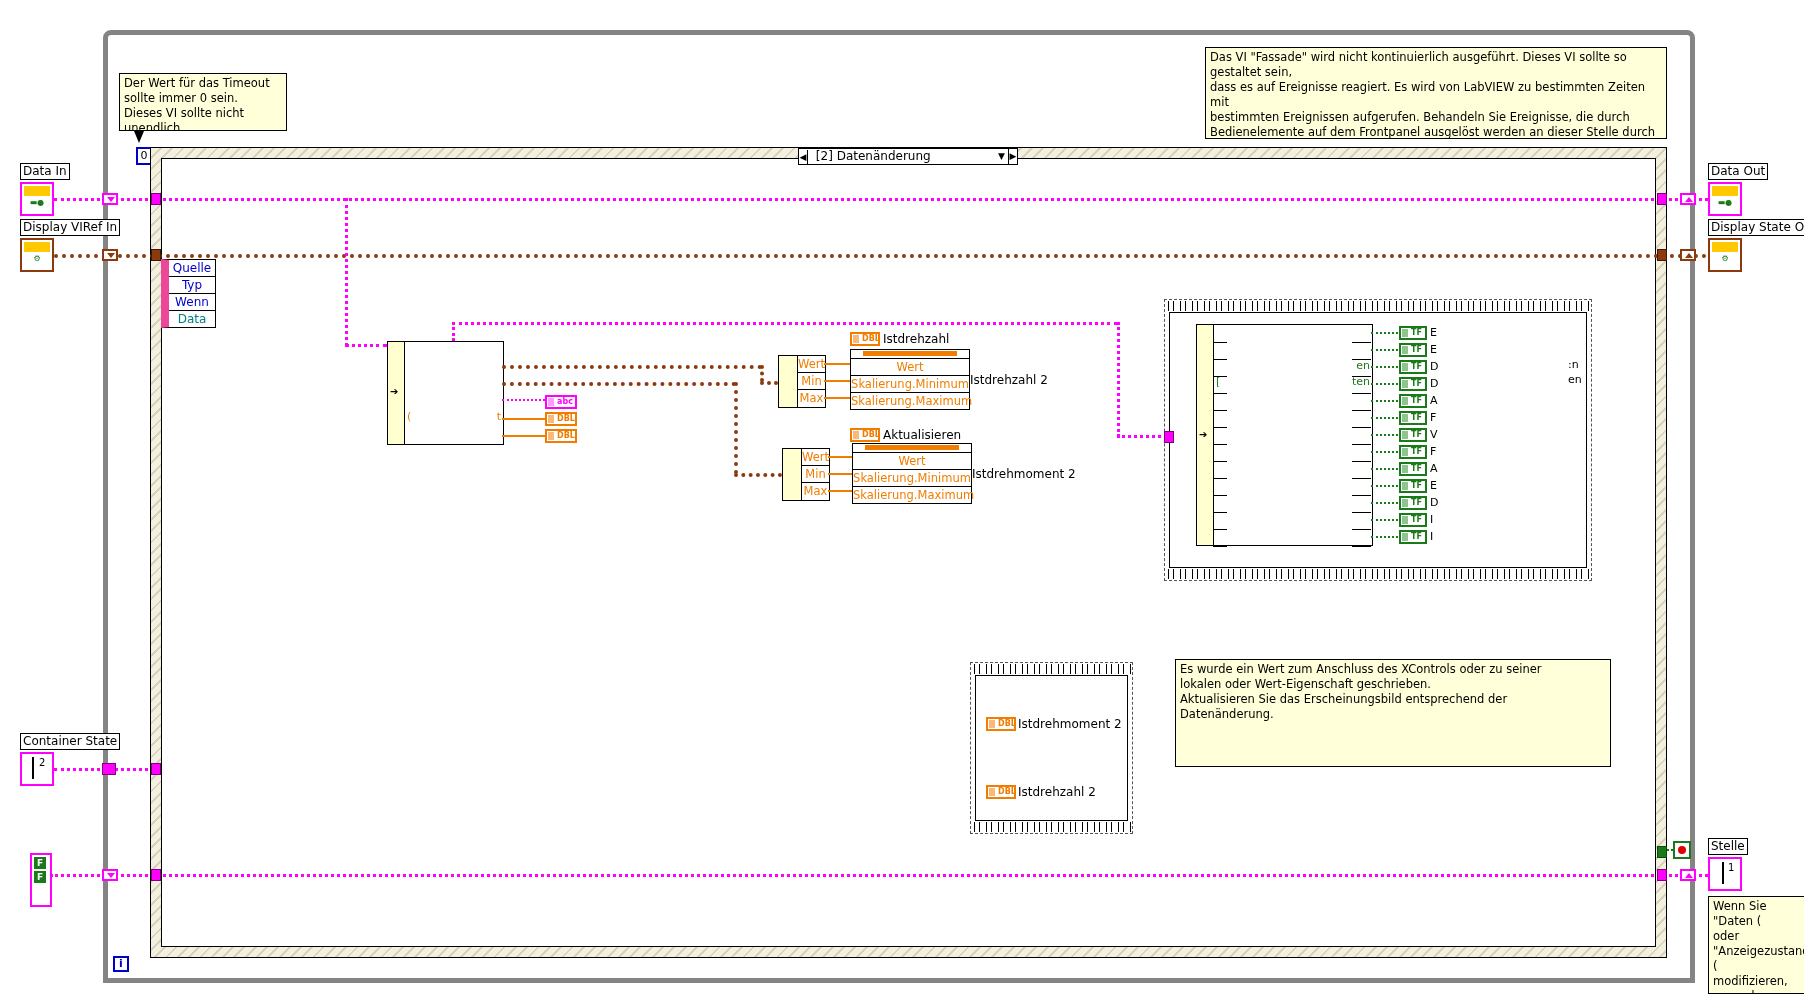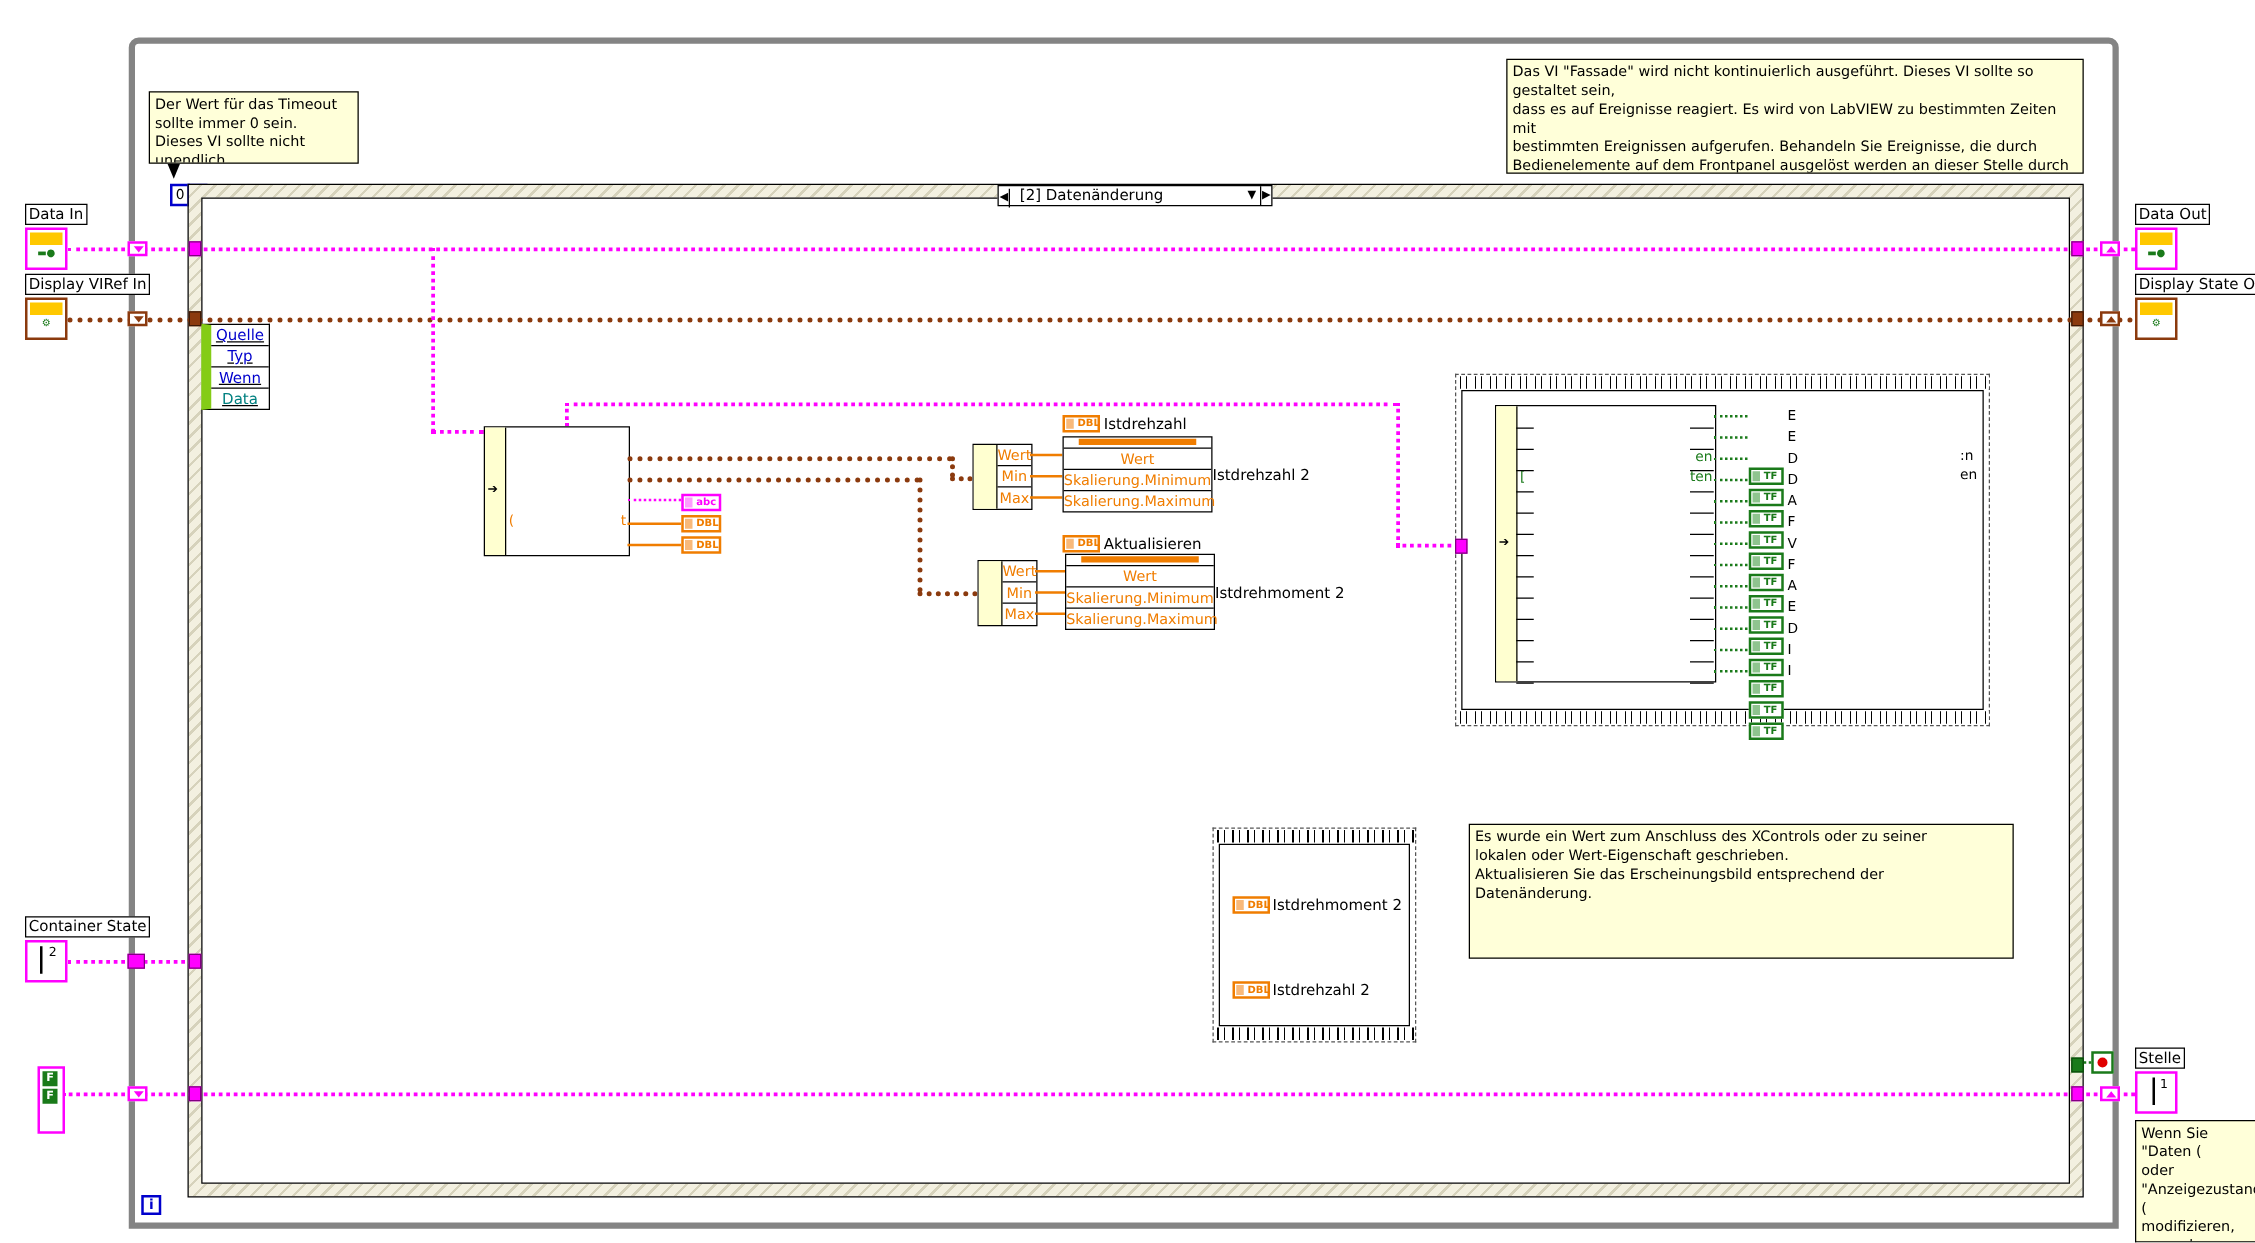--- a/index.html
+++ b/index.html
@@ -30,21 +30,21 @@
   .term{position:absolute;width:34px;height:34px;box-sizing:border-box;border:2px solid #ff00ff;background:#fff;}
   .term.brown{border-color:#8b3a0e;}
   .term .top{position:absolute;left:2px;right:2px;top:2px;height:10px;background:#ffc800;}
   .term .body{position:absolute;left:2px;right:2px;bottom:2px;height:14px;font-size:8px;color:#1a7a1a;text-align:center;}
   .unbundle{position:absolute;background:#fff;border:1px solid #000;}
   .unbundle .strip{position:absolute;left:0;top:0;bottom:0;width:16px;background:#ffffd0;border-right:1px solid #000;}
   .ind{position:absolute;height:14px;box-sizing:border-box;border:2px solid #f07d00;background:#fff;font-size:8px;font-weight:bold;color:#f07d00;line-height:10px;padding-left:10px;}
   .ind::before{content:"";position:absolute;left:1px;top:1px;width:6px;height:8px;background:#f8b97a;}
   .ind.pink{border-color:#ff00ff;color:#ff00ff;}
   .ind.pink::before{background:#ff9cff;}
-  .ind.green{border-color:#1a7a1a;color:#1a7a1a;width:28px;margin-top:48px;}
+  .ind.green{border-color:#1a7a1a;color:#1a7a1a;width:28px;}
   .ind.green::before{background:#8fc48f;}
   .pnode{position:absolute;background:#fff;border:1px solid #000;font-size:11.5px;}
   .pnode .hdr{height:8px;border-bottom:1px solid #000;position:relative;}
   .pnode .hdr .bar{position:absolute;left:12px;right:12px;top:1px;height:5px;background:#f07d00;}
   .pnode .row{height:16px;border-bottom:1px solid #000;color:#f07d00;text-align:center;line-height:16px;white-space:nowrap;}
   .pnode .row:last-child{border-bottom:none;}
   .bundle-in{position:absolute;background:#fff;border:1px solid #000;}
   .bundle-in .strip{position:absolute;left:0;top:0;bottom:0;width:18px;background:#ffffd0;border-right:1px solid #000;}
   .bundle-in .cell{position:absolute;left:19px;right:0;height:16px;border-bottom:1px solid #000;color:#f07d00;text-align:center;line-height:16px;font-size:11.5px;}
   .film{position:absolute;box-sizing:border-box;border:1px dashed #555;background:
@@ -84,21 +84,21 @@
 <div class="evt-frame">
   <div class="evt-inner"></div>
 </div>
 <div class="selector">
   <span style="display:inline-block;width:8px;border-right:1px solid #000;text-align:center;font-size:9px;">◀</span>
   <span style="padding-left:4px;">[2] Datenänderung</span>
   <span style="position:absolute;right:12px;top:0;font-size:9px;">▼</span>
   <span style="position:absolute;right:0;top:0;width:8px;border-left:1px solid #000;text-align:center;font-size:9px;">▶</span>
 </div>
 
-<div class="ename" style="border-left:8px solid #84cc16;text-decoration:underline;">
+<div class="ename" style="border-left:8px solid #ec4899;">
   <div>Quelle</div>
   <div>Typ</div>
   <div>Wenn</div>
   <div>Data</div>
 </div>
 
 <div class="label-box" style="left:20px;top:163px;">Data In</div>
 <div class="term" style="left:20px;top:182px;">
     <div class="top"></div>
     <div class="body">▬●</div>

